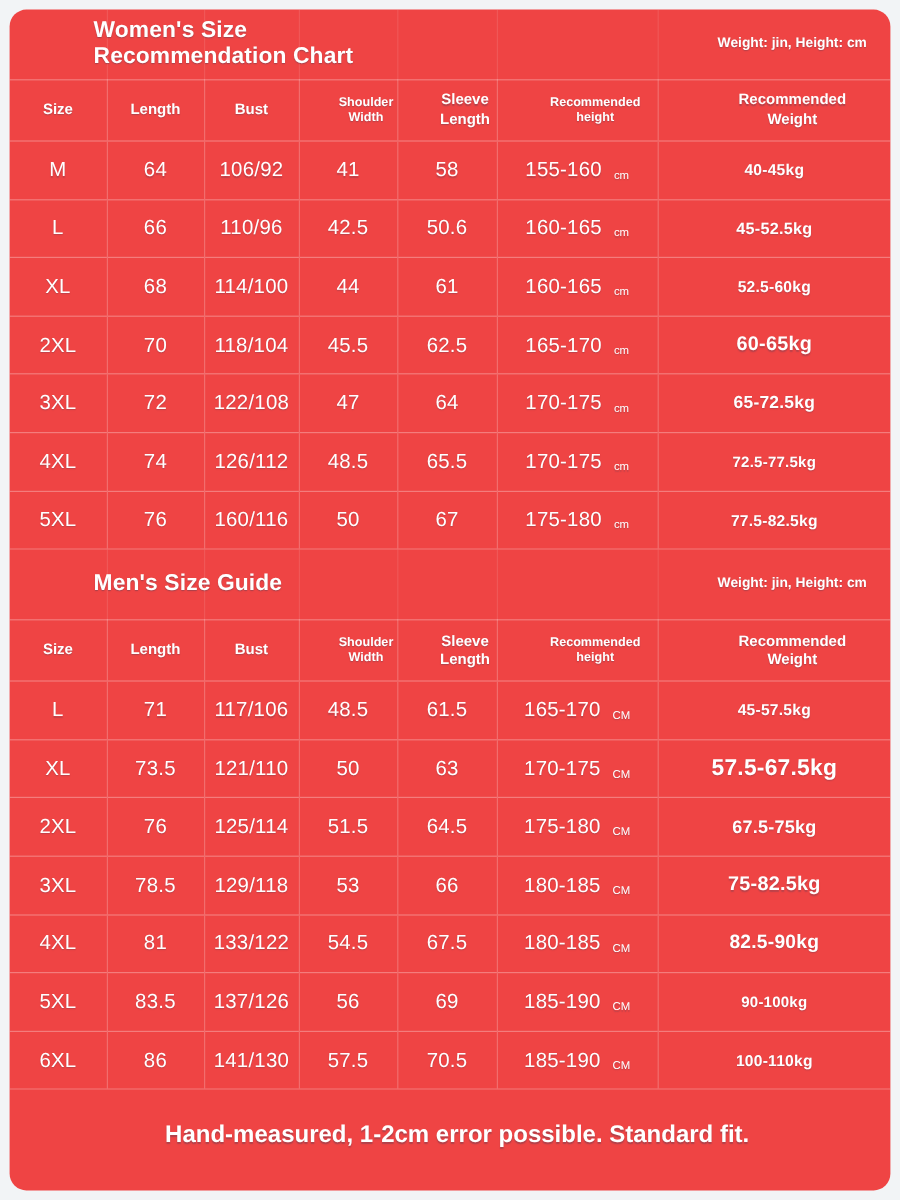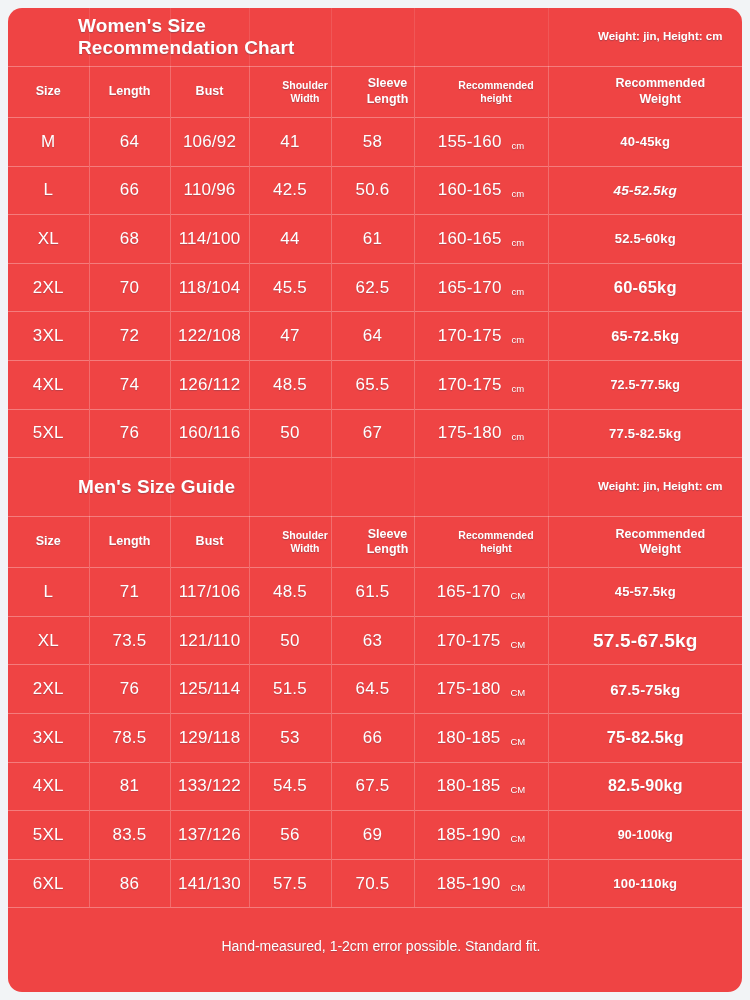--- a/index.html
+++ b/index.html
@@ -122,22 +122,22 @@
     top: 2px;
     letter-spacing: 0;
     margin-left: 10px;
   }
 
   .footer-note {
     height: 76px;
     display: flex;
     align-items: center;
     justify-content: center;
-    font-size: 14px;
-    font-weight: normal;
+    font-size: 20px;
+    font-weight: bold;
     border-top: 1px solid rgba(255,255,255,.30);
     text-shadow: 0 1px 1px rgba(30,60,90,.3);
     padding-left: 12px;
   }
 
   
   col.c0 { width: 81px; }
   col.c1 { width: 81px; }
   col.c2 { width: 79px; }
   col.c3 { width: 82px; }
@@ -215,21 +215,21 @@
             <td class="height-cell">155-160<span class="u">cm</span></td>
             <td class="weight-cell" style="font-size: 13px;">40-45kg</td>
           </tr>
           <tr>
             <td class="size-cell">L</td>
             <td>66</td>
             <td>110/96</td>
             <td>42.5</td>
             <td>50.6</td>
             <td class="height-cell">160-165<span class="u">cm</span></td>
-            <td class="weight-cell" style="font-size: 13.5px; font-style: italic;">45-52.5kg</td>
+            <td class="weight-cell" style="font-size: 13.5px;">45-52.5kg</td>
           </tr>
           <tr>
             <td class="size-cell">XL</td>
             <td>68</td>
             <td>114/100</td>
             <td>44</td>
             <td>61</td>
             <td class="height-cell">160-165<span class="u">cm</span></td>
             <td class="weight-cell" style="font-size: 13px;">52.5-60kg</td>
           </tr>

